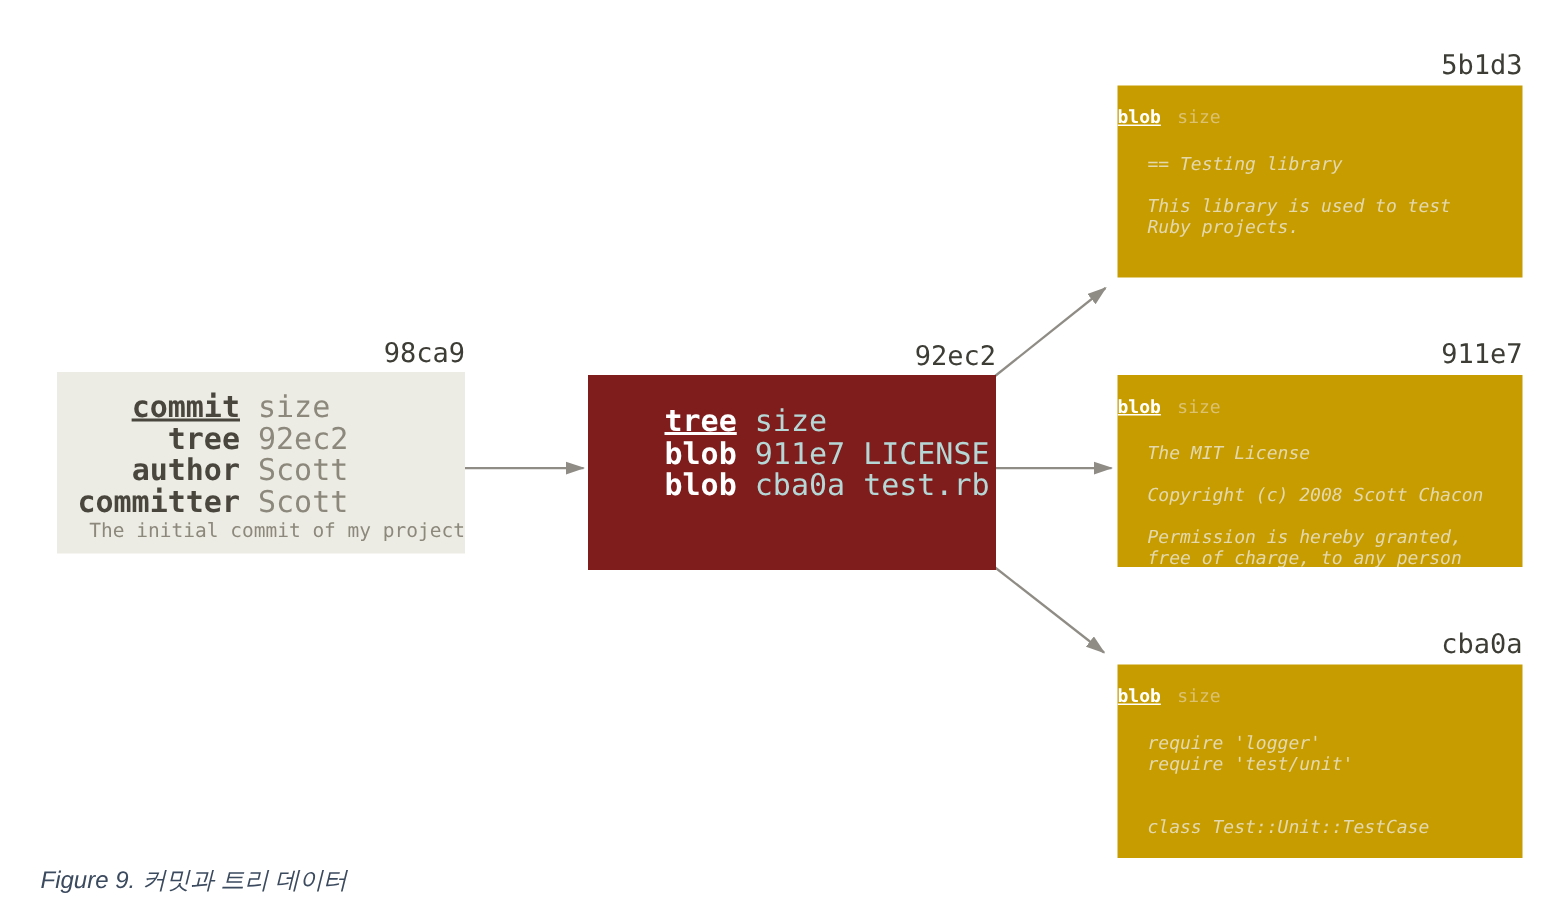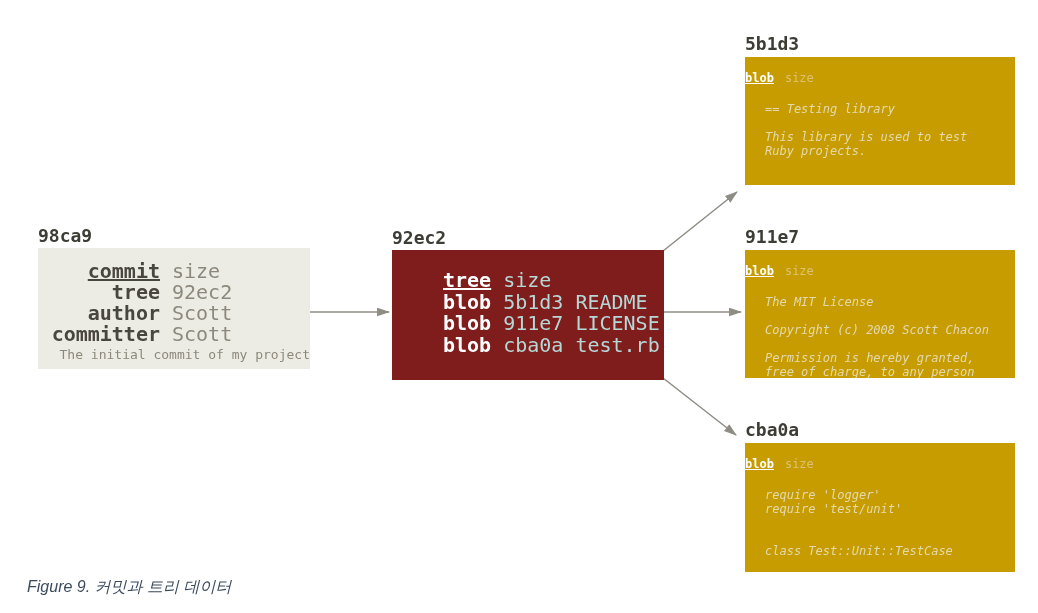--- a/index.html
+++ b/index.html
@@ -17,23 +17,23 @@
   }
   .arrows {
     position: absolute;
     left: 0; top: 0;
     width: 1038px; height: 613px;
     pointer-events: none;
   }
   .node-title {
     position: absolute;
     height: 20px;
-    text-align: left;
+    text-align: right;
     font-size: 18px;
-    font-weight: bold;
+    font-weight: normal;
     color: #3d3d36;
     line-height: 20px;
   }
   .box {
     position: absolute;
     overflow: hidden;
   }
   
   .commit-box {
     left: 38px; top: 248px;
@@ -166,23 +166,20 @@
     </div>
     <div class="commit-msg">The initial commit of my project</div>
   </div>
 
   <div class="node-title" style="left:392px; top:228px; width:272px;">92ec2</div>
   <div class="box tree-box">
     <div class="tree-row">
       <span class="k u">tree</span><span class="v">size</span>
     </div>
     <div class="tree-row">
-      <span class="k">blob</span><span class="v">5b1d3 README</span>
-    </div>
-    <div class="tree-row">
       <span class="k">blob</span><span class="v">911e7 LICENSE</span>
     </div>
     <div class="tree-row">
       <span class="k">blob</span><span class="v">cba0a test.rb</span>
     </div>
   </div>
 
   <div class="node-title" style="left:745px; top:34px; width:270px;">5b1d3</div>
   <div class="box blob-box blob-1">
     <div class="blob-header">

